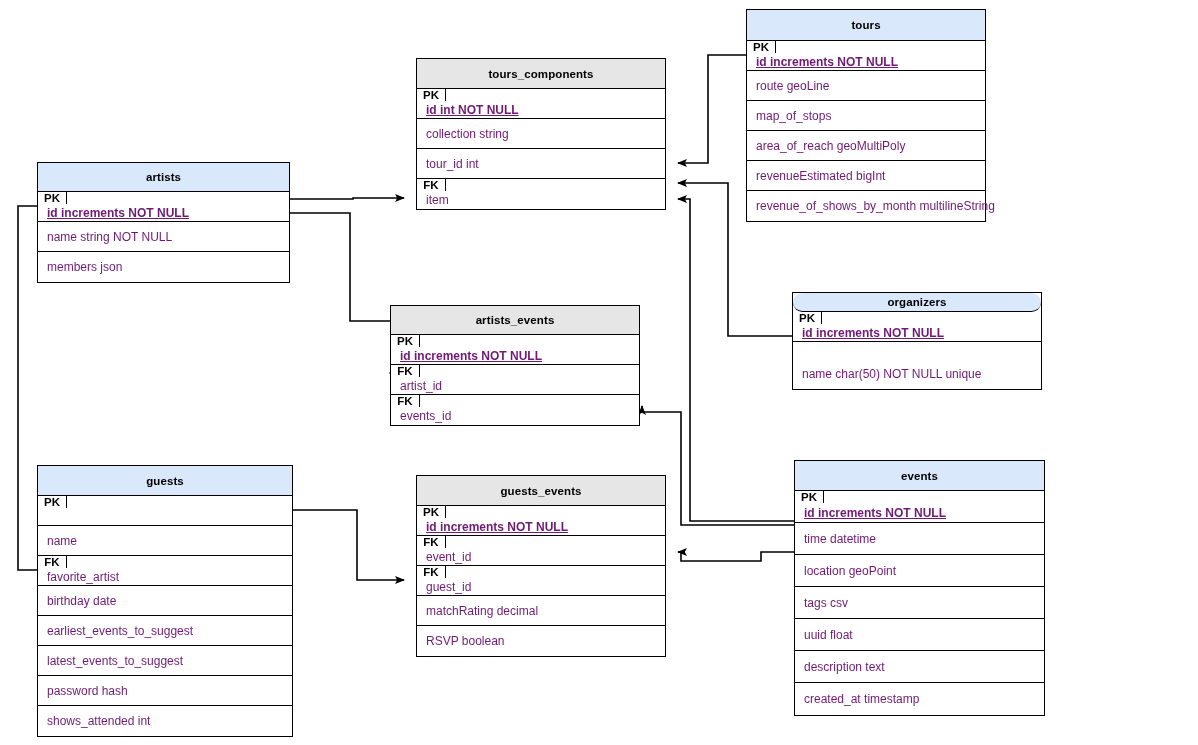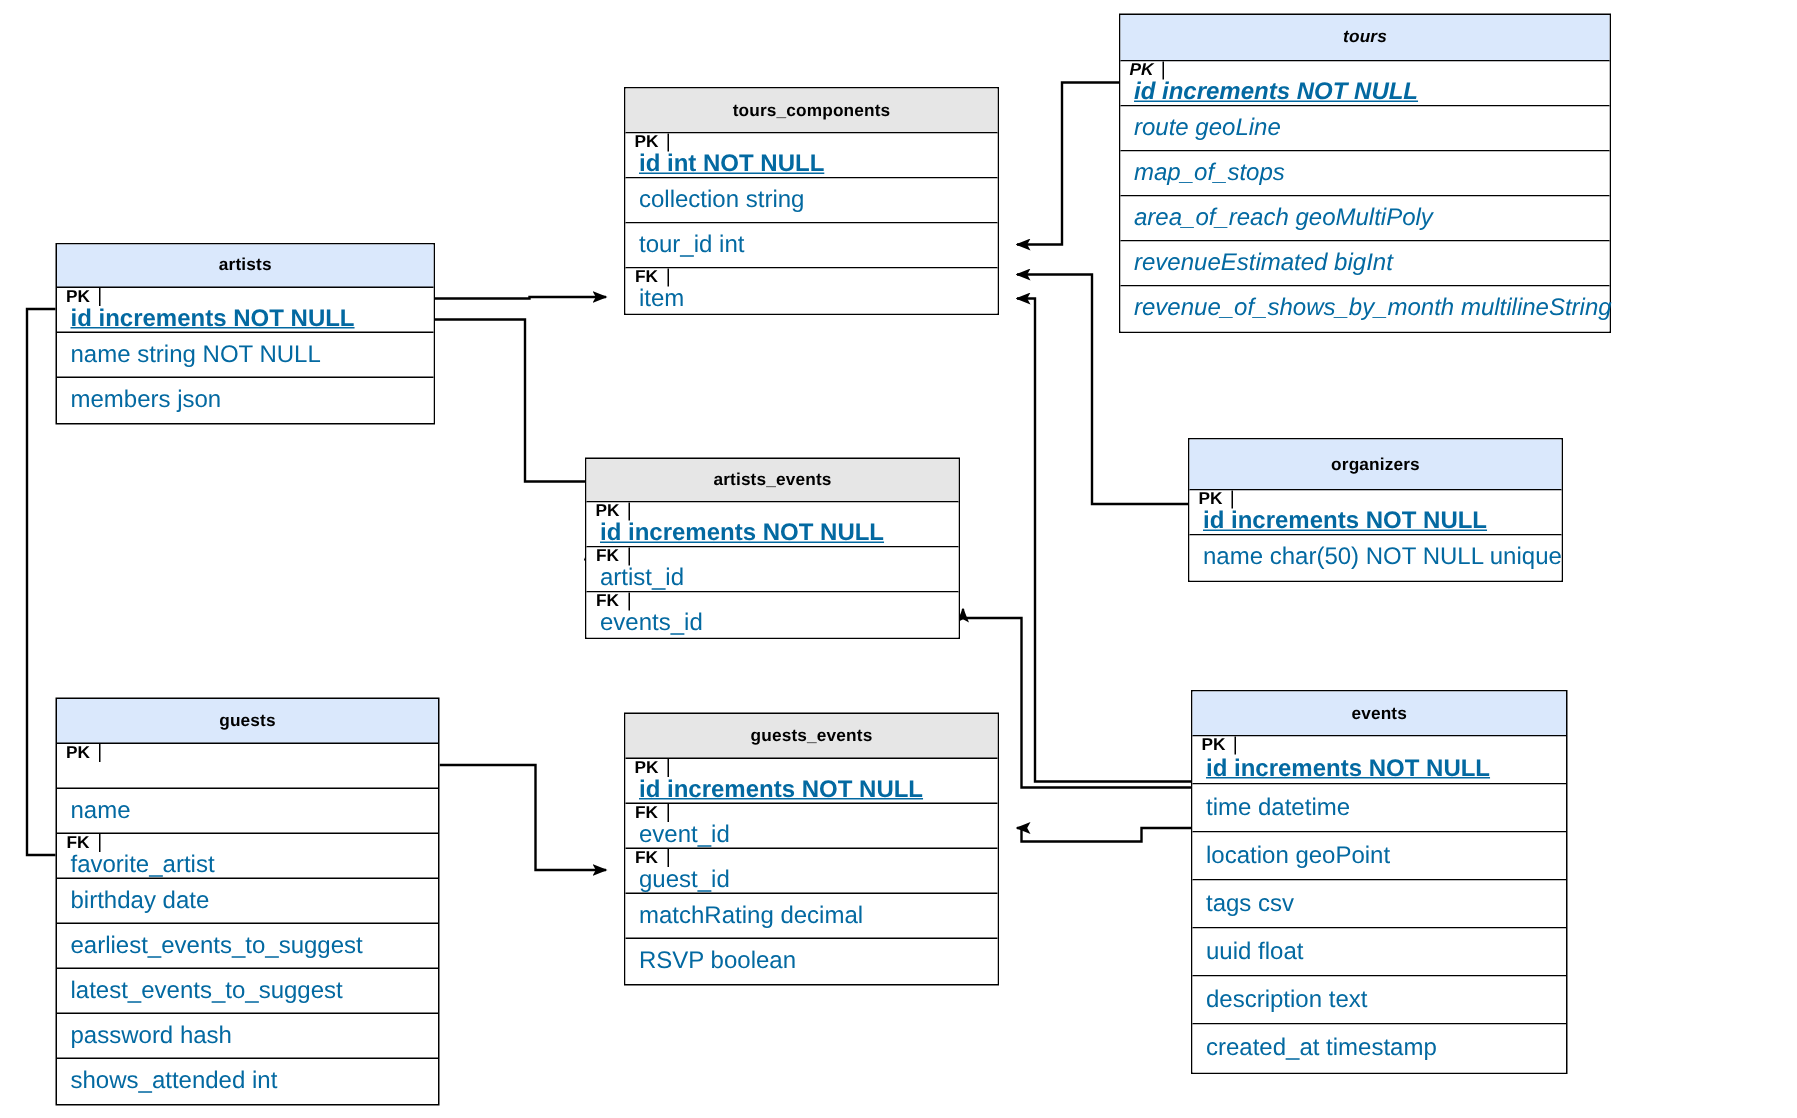--- a/index.html
+++ b/index.html
@@ -66,35 +66,35 @@
     font-size: 11.5px;
     font-weight: bold;
     color: #000000;
   }
   .name-cell {
     flex: 1;
     box-sizing: border-box;
     display: flex;
     align-items: center;
     padding-left: 9px;
-    font-size: 16px;
-    color: #0369a1;
+    font-size: 12px;
+    color: #701a75;
     white-space: nowrap;
   }
   .name-cell.pk {
     font-weight: bold;
     text-decoration: underline;
   }
 </style>
 </head>
 <body>
 
 <div id="canvas">
 
-  <div class="entity" style="left: 746px; top: 9px; width: 328px; font-style: italic;">
+  <div class="entity" style="left: 746px; top: 9px; width: 240px;">
       <div class="entity-title title-blue" style="height: 31px;">tours</div>
       <div class="attr-row" style="height: 30px;">
         <div class="key-cell">PK</div>
         <div class="name-cell pk">id increments NOT NULL</div>
       </div>
       <div class="attr-row" style="height: 30px;">
         <div class="key-cell"></div>
         <div class="name-cell">route geoLine</div>
       </div>
       <div class="attr-row" style="height: 30px;">
@@ -157,26 +157,26 @@
       <div class="attr-row" style="height: 30px;">
         <div class="key-cell">FK</div>
         <div class="name-cell">artist_id</div>
       </div>
       <div class="attr-row last" style="height: 30px;">
         <div class="key-cell">FK</div>
         <div class="name-cell">events_id</div>
       </div>
     </div>
     <div class="entity" style="left: 792px; top: 292px; width: 250px;">
-      <div class="entity-title title-blue" style="height: 34px;">organizers</div>
-      <div class="attr-row" style="height: 30px;">
-        <div class="key-cell">PK</div>
-        <div class="name-cell pk">id increments NOT NULL</div>
-      </div>
-      <div class="attr-row last" style="height: 30px;">
+      <div class="entity-title title-blue" style="height: 19px; border-radius: 13px;">organizers</div>
+      <div class="attr-row" style="height: 30px;">
+        <div class="key-cell">PK</div>
+        <div class="name-cell pk">id increments NOT NULL</div>
+      </div>
+      <div class="attr-row last" style="height: 30px; margin-top: 17px;">
         <div class="key-cell"></div>
         <div class="name-cell">name char(50) NOT NULL unique</div>
       </div>
     </div>
     <div class="entity" style="left: 37px; top: 465px; width: 256px;">
       <div class="entity-title title-blue" style="height: 30px; text-align: center;">guests</div>
       <div class="attr-row" style="height: 30px;">
         <div class="key-cell">PK</div>
       </div>
       <div class="attr-row" style="height: 30px;">

